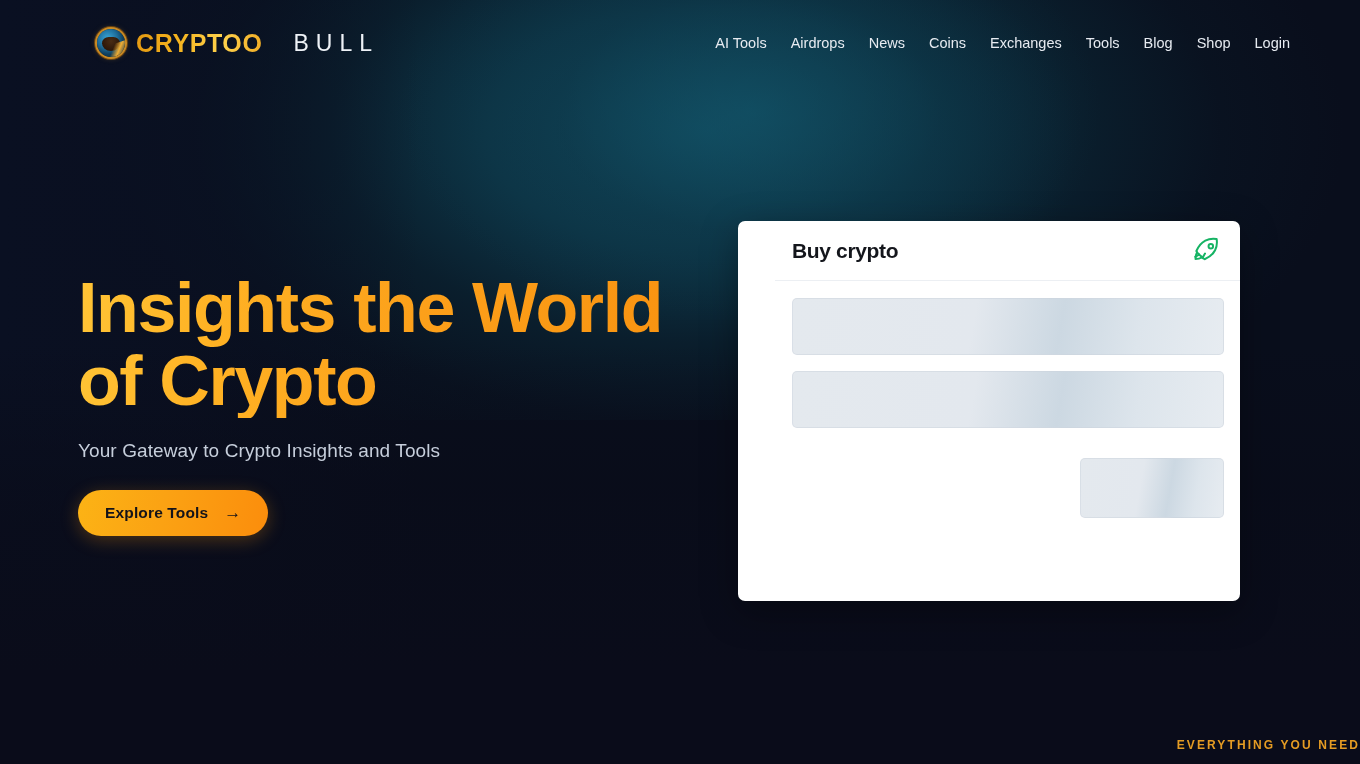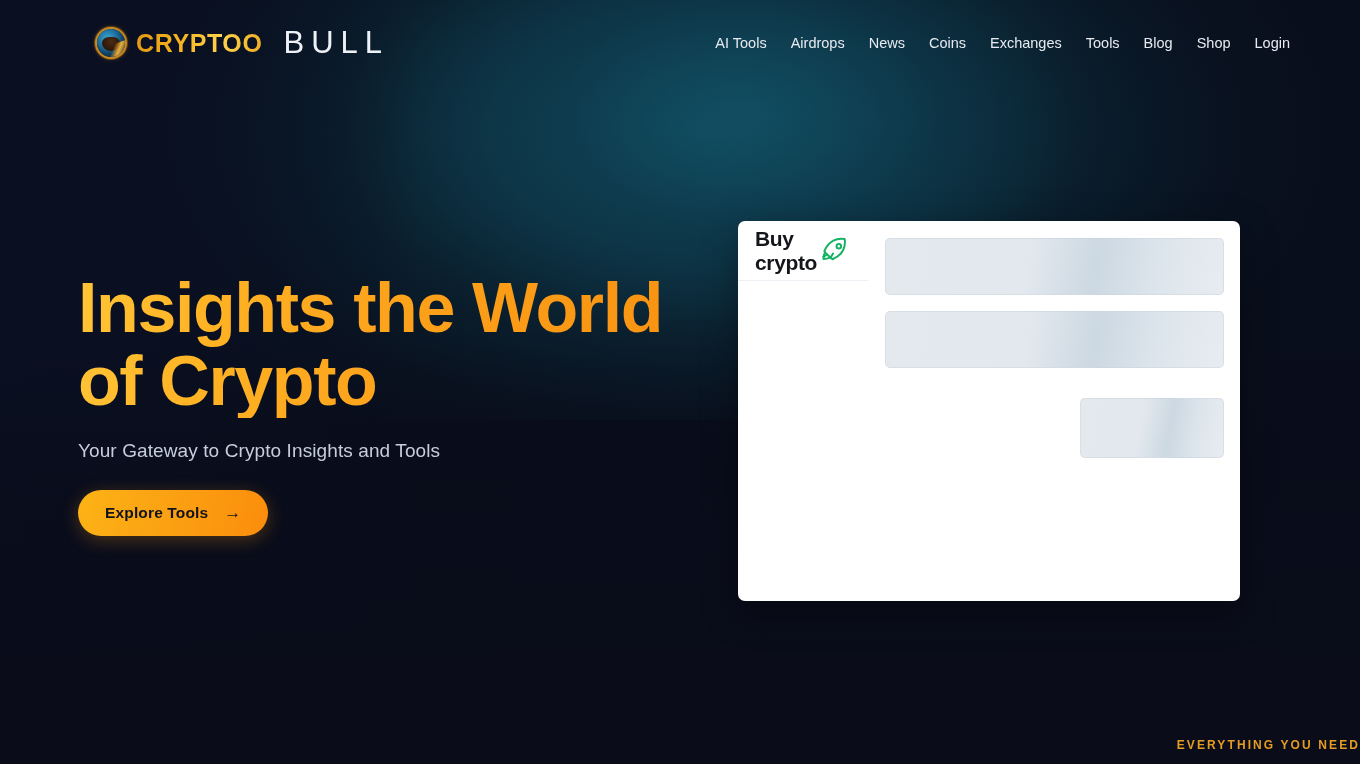--- a/index.html
+++ b/index.html
@@ -122,24 +122,24 @@
   .brand-word-a {
     font-size: 25px;
     font-weight: 700;
     letter-spacing: 0.6px;
     background: linear-gradient(92deg, #e49a12 0%, #f5b41f 34%, #ffd24d 68%, #f0ad26 100%);
     -webkit-background-clip: text;
     background-clip: text;
     color: transparent;
   }
   .brand-word-b {
-    font-size: 31px;
+    font-size: 23px;
     font-weight: 400;
     letter-spacing: 7px;
-    margin-left: 10px;
+    margin-left: 20px;
     color: #eef2f7;
   }
 
   .main-nav {
     display: flex;
     align-items: center;
     gap: 24px;
   }
   .nav-link {
     color: #e7ebf1;
@@ -206,21 +206,22 @@
     left: 738px;
     top: 221px;
     width: 502px;
     height: 380px;
     background: #ffffff;
     border-radius: 7px;
     box-shadow: 0 10px 36px rgba(0, 0, 0, 0.34);
     overflow: hidden;
     z-index: 6;
     display: flex;
-    flex-direction: row;
+    flex-direction: column;
+    padding-left: 37px;
   }
   .buy-card-head {
     height: 60px;
     flex: 0 0 60px;
     padding: 0 17px 0 17px;
     display: flex;
     align-items: center;
     justify-content: space-between;
     border-bottom: 1px solid #eceff3;
   }

